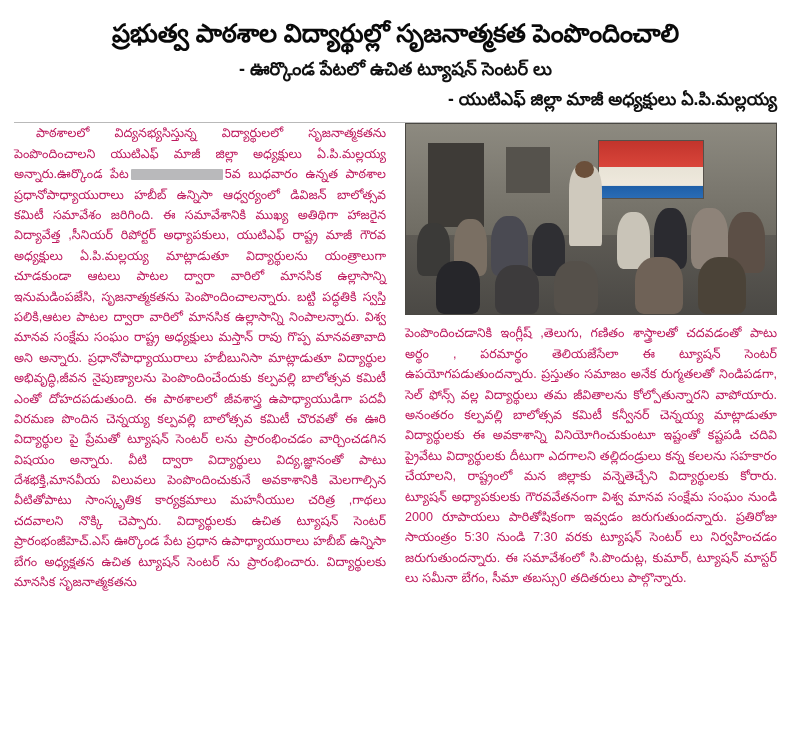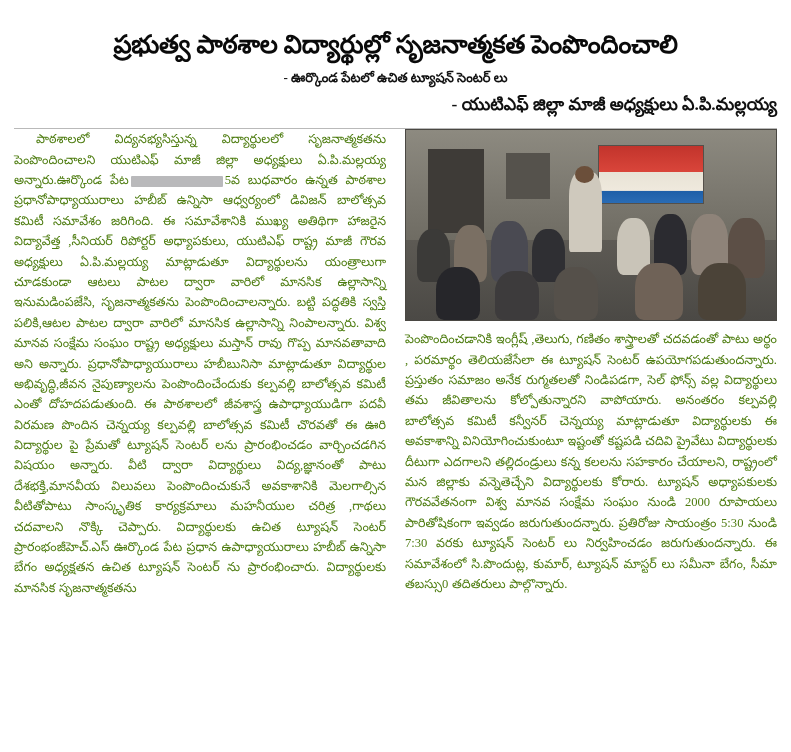--- a/index.html
+++ b/index.html
@@ -12,39 +12,38 @@
     height: 752px;
     font-family: "Liberation Sans", sans-serif;
     color: #111111;
     position: relative;
     overflow: hidden;
   }
   .page {
     width: 791px;
     height: 752px;
     box-sizing: border-box;
-    padding: 22px 14px 6px 14px;
-    position: relative;
-    font-family: Liberation Serif, serif;
+    padding: 10px 14px 6px 14px;
+    position: relative;
   }
   
   .headline {
     text-align: center;
     font-weight: bold;
     font-size: 25.5px;
     line-height: 1.18;
     letter-spacing: -0.2px;
     color: #0a0a0a;
     margin: 8px 0 4px 0;
     white-space: nowrap;
   }
   .subhead {
     text-align: center;
     font-weight: bold;
-    font-size: 13px;
+    font-size: 18px;
     line-height: 1.25;
     color: #111111;
     margin: 10px 0 2px 0;
     white-space: nowrap;
   }
   .subhead2 {
     text-align: right;
     font-weight: bold;
     font-size: 17.5px;
     line-height: 1.25;
@@ -68,21 +67,21 @@
   
   .body-wrap {
     position: relative;
   }
   .col {
     width: 372px;
     font-size: 12.6px;
     line-height: 1.62;
     text-align: justify;
     text-justify: inter-word;
-    color: #4d7c0f;
+    color: #be185d;
     word-spacing: 0.5px;
   }
   .col-left {
     float: left;
   }
   .col-right {
     float: right;
   }
   .col p {
     margin: 0 0 0 0;

